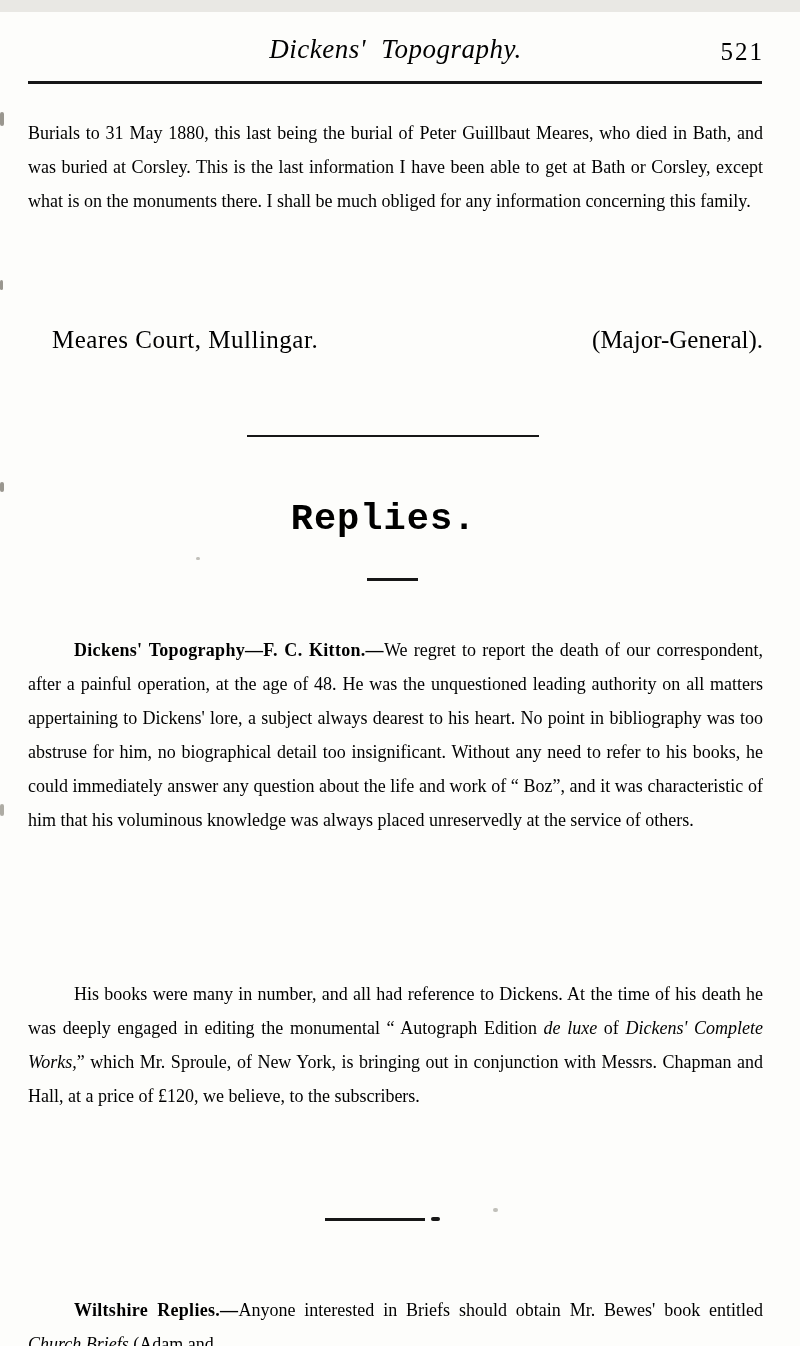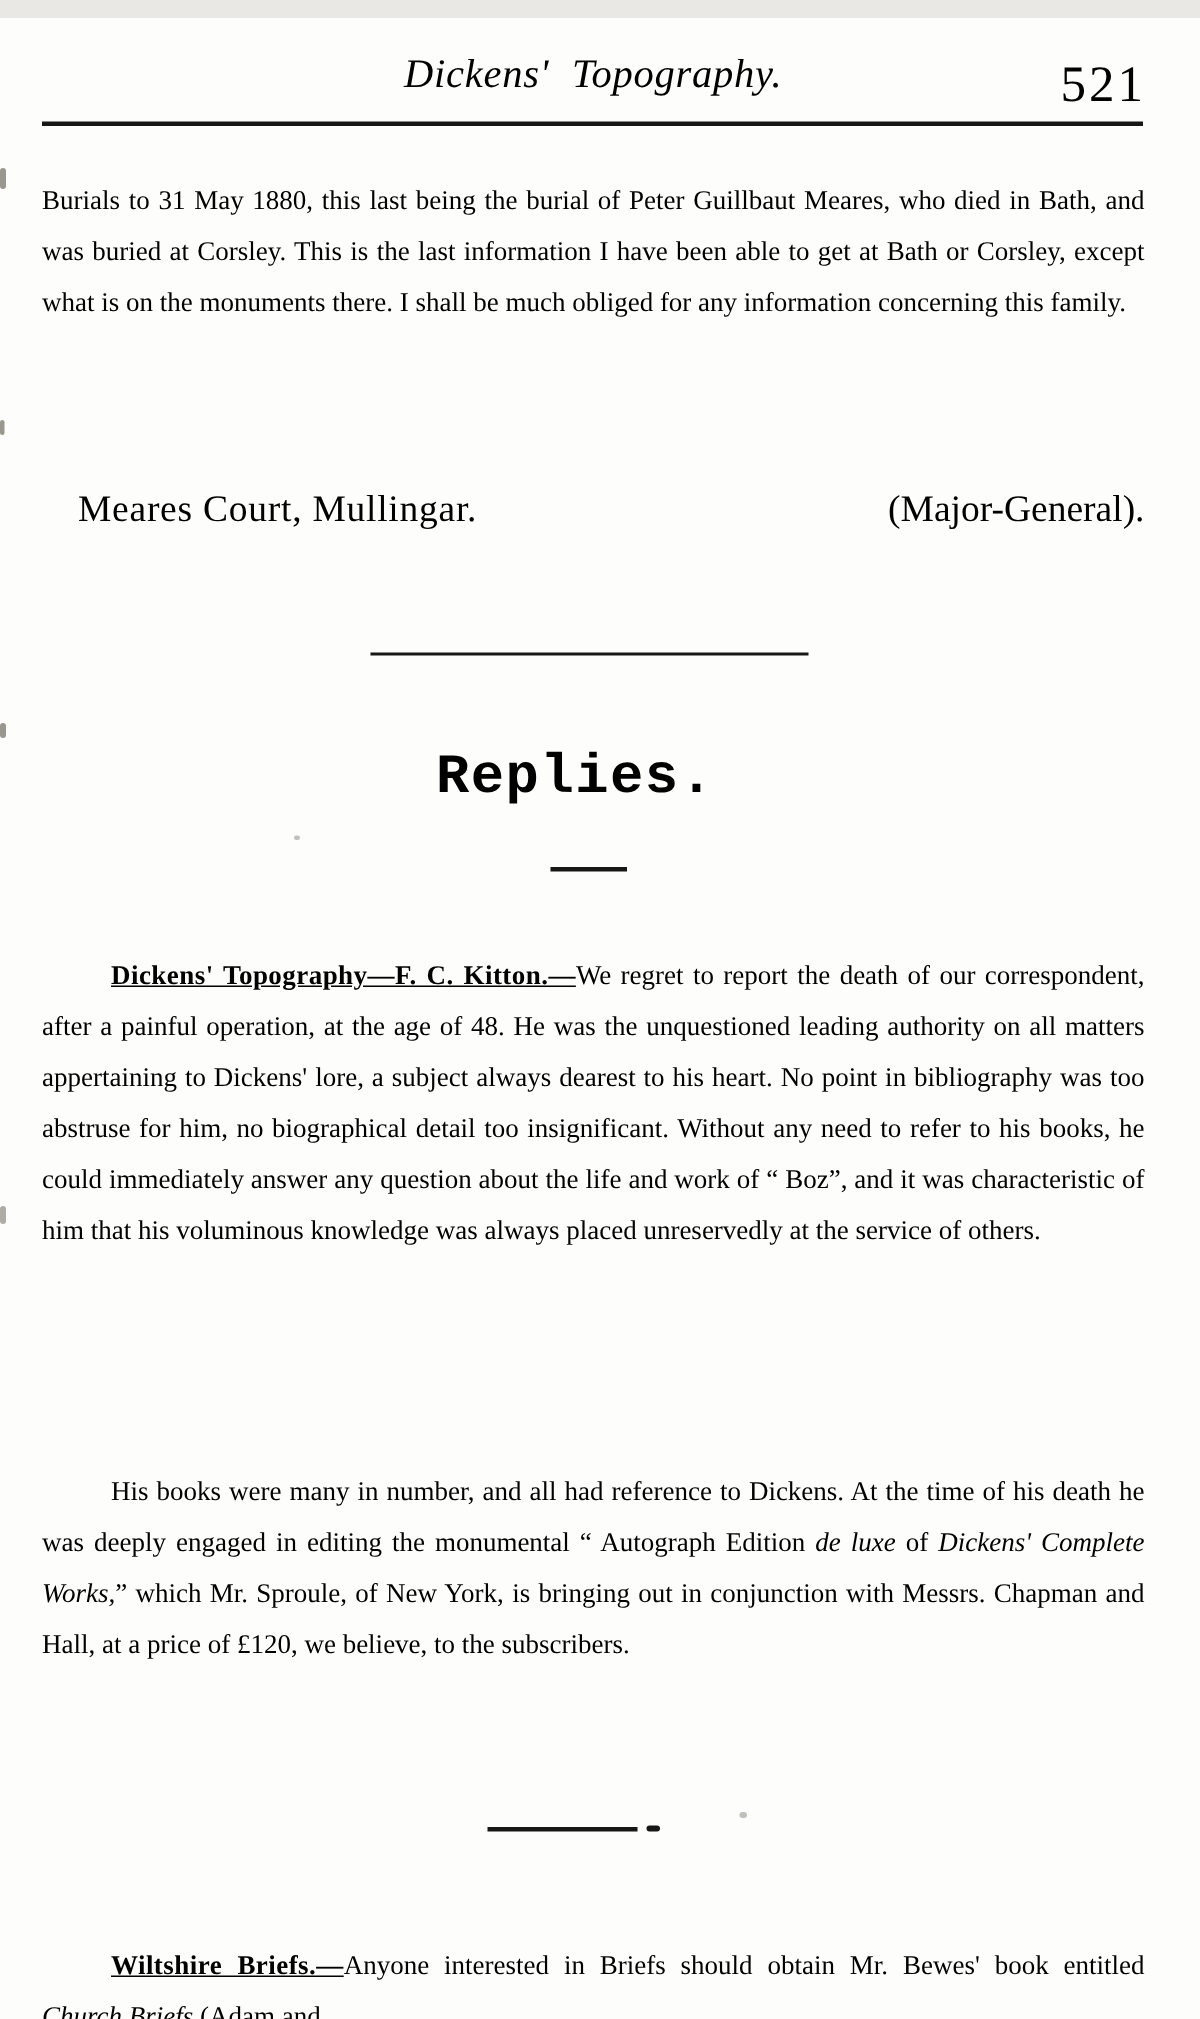--- a/index.html
+++ b/index.html
@@ -27,21 +27,21 @@
     text-align: center;
     font-style: italic;
     font-size: 27px;
     word-spacing: 8px;
     letter-spacing: 0.5px;
   }
   .running-head-page {
     position: absolute;
     top: 26px;
     right: 36px;
-    font-size: 34px;
+    font-size: 25px;
     letter-spacing: 2px;
   }
   .rule {
     position: absolute;
     background: #171717;
   }
   .rule-header   { top: 69px;   left: 28px;  width: 734px; height: 2.5px; }
   .rule-section  { top: 423px;  left: 247px; width: 292px; height: 2px; }
   .rule-replies  { top: 566px;  left: 367px; width: 51px;  height: 3px; }
   .rule-article  { top: 1206px; left: 325px; width: 100px; height: 3px; }
@@ -55,21 +55,21 @@
     font-size: 18px;
     line-height: 34px;
     text-align: justify;
     text-justify: inter-word;
   }
   .par-burials   { top: 86px; }
   .par-kitton    { top: 603px;  text-indent: 46px; }
   .par-books     { top: 947px;  text-indent: 46px; }
   .par-wiltshire { top: 1263px; text-indent: 46px; }
 
-  .run-bold   { font-weight: 700; letter-spacing: 0.3px; text-decoration: underline; }
+  .run-bold   { font-weight: 700; letter-spacing: 0.3px; }
   .run-italic { font-style: italic; }
 
   
   .signature-name {
     position: absolute;
     top: 278px;
     left: 28px;
     width: 735px;
     box-sizing: border-box;
     padding-right: 54px;
@@ -140,21 +140,21 @@
   <div class="replies-heading">Replies.</div>
   <div class="rule rule-replies"></div>
 
   <p class="body-par par-kitton"><span class="run-bold">Dickens' Topography—F. C. Kitton.—</span><span class="run-regular">We regret to report the death of our correspondent, after a painful operation, at the age of 48.  He was the unquestioned leading authority on all matters appertaining to Dickens' lore, a subject always dearest to his heart.  No point in bibliography was too abstruse for him, no biographical detail too insignificant.  Without any need to refer to his books, he could immediately answer any question about the life and work of “ Boz”, and it was characteristic of him that his voluminous knowledge was always placed unreservedly at the service of others.</span></p>
 
   <p class="body-par par-books"><span class="run-regular">His books were many in number, and all had reference to Dickens.  At the time of his death he was deeply engaged in editing the monumental “ Autograph Edition </span><span class="run-italic">de luxe</span><span class="run-regular"> of </span><span class="run-italic">Dickens' Complete Works,</span><span class="run-regular">” which Mr. Sproule, of New York, is bringing out in conjunction with Messrs. Chapman and Hall, at a price of £120, we believe, to the subscribers.</span></p>
 
   <div class="rule rule-article"></div>
   <div class="rule rule-article-dot"></div>
 
-  <p class="body-par par-wiltshire"><span class="run-bold">Wiltshire Briefs.—</span><span class="run-regular">Anyone interested in Briefs should obtain Mr. Bewes' book entitled </span><span class="run-italic">Church Briefs</span><span class="run-regular"> (Adam and</span></p>
+  <p class="body-par par-wiltshire"><span class="run-bold">Wiltshire Replies.—</span><span class="run-regular">Anyone interested in Briefs should obtain Mr. Bewes' book entitled </span><span class="run-italic">Church Briefs</span><span class="run-regular"> (Adam and</span></p>
 
   <div class="speck speck-1"></div>
   <div class="speck speck-2"></div>
   <div class="speck speck-3"></div>
   <div class="speck speck-4"></div>
   <div class="speck speck-5"></div>
   <div class="speck speck-6"></div>
 
 </div>
 

